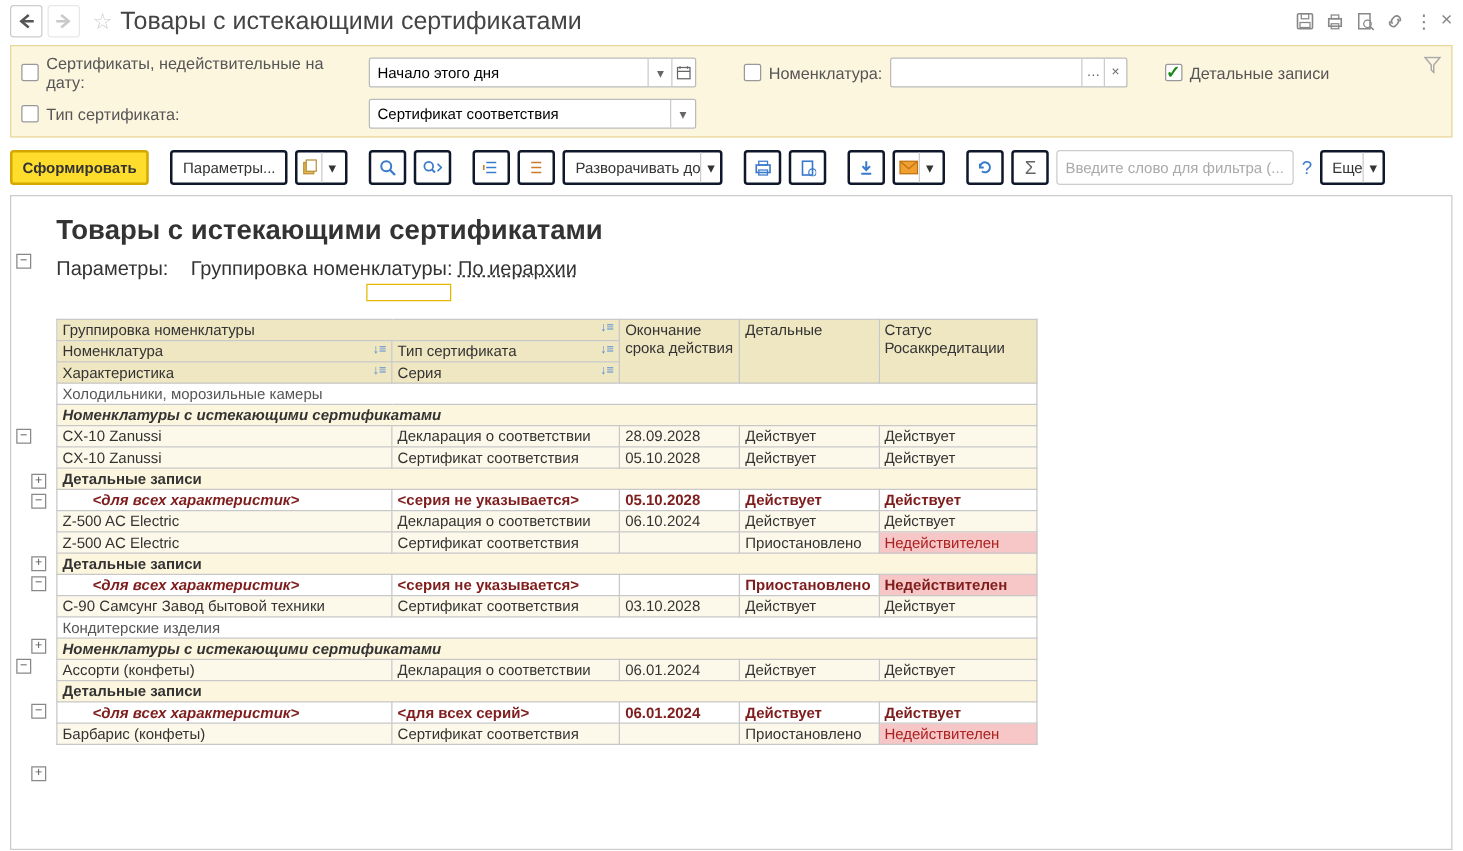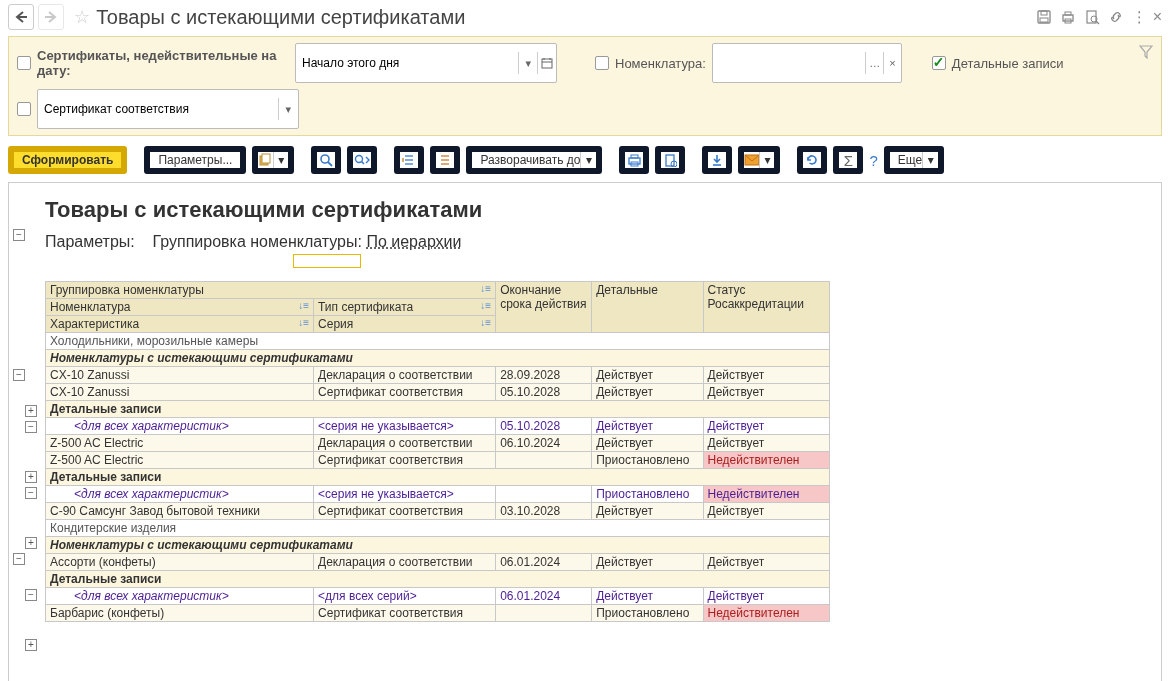--- a/index.html
+++ b/index.html
@@ -12,27 +12,27 @@
   .title-text { font-size:20px; color:#444; flex:1; }
   .title-actions { display:flex; gap:8px; align-items:center; color:#888; }
   .title-actions span { cursor:pointer; font-size:15px; }
   .vdots { letter-spacing:-2px; }
   
   .filter-panel { background:#fdf6df; border:1px solid #e6d79a; margin:2px 8px 6px; padding:6px 8px; position:relative; }
   .filter-row { display:flex; align-items:center; margin-bottom:6px; gap:6px; }
   .chk { width:14px; height:14px; border:1px solid #999; border-radius:2px; background:#fff; display:inline-block; flex-shrink:0; position:relative; }
   .chk.checked::after { content:"✓"; color:#1a8a1a; position:absolute; top:-3px; left:0; font-size:14px; font-weight:bold; }
   .flt-label { font-size:13px; color:#555; }
-  .flt-input { height:40px; border:1px solid #bbb; background:#fff; border-radius:2px; display:flex; align-items:center;justify-content:flex-end; }
+  .flt-input { height:24px; border:1px solid #bbb; background:#fff; border-radius:2px; display:flex; align-items:center;justify-content:flex-end; }
   .flt-input input { border:none; outline:none; padding:0 6px; font-size:12px; width:100%; background:transparent; }
   .flt-btn { width:22px; height:22px; border-left:1px solid #ccc; display:flex; align-items:center; justify-content:center; color:#666; cursor:pointer; font-size:11px; }
   .funnel { position:absolute; right:8px; top:8px; color:#999; font-size:14px; }
   
   .toolbar { display:flex; align-items:center; padding:4px 8px 8px; gap:6px; flex-wrap:nowrap; }
-  .btn { height:28px; border:6px solid #0f172a; border-radius:3px; background:#fff; display:flex; align-items:center; padding:0 8px; cursor:pointer; font-size:12px; color:#333; white-space:nowrap; }
+  .btn { height:28px; border:2px solid #0f172a; border-radius:3px; background:#fff; display:flex; align-items:center; padding:0 8px; cursor:pointer; font-size:12px; color:#333; white-space:nowrap; }
   .btn.yellow { background:#ffdd2d; border-color:#d4a800; font-weight:bold; }
   .btn.icon-only { padding:0; width:30px; justify-content:center; }
   .btn.split { padding-right:0; }
   .btn.split .caret { border-left:1px solid #ccc; width:16px; height:100%; display:flex; align-items:center; justify-content:center; }
   .sep { width:1px; height:24px; background:transparent; margin:0 2px; }
   .filter-input { flex:0 0 190px; height:28px; border:1px solid #ccc; border-radius:3px; padding:0 6px; display:flex; align-items:center; color:#aaa; }
   
   .report-wrap { margin:0 8px 8px; border:1px solid #ccc; height:524px; overflow:auto; position:relative; }
   .report { padding:10px 28px 10px 36px; }
   .rep-title { font-size:22px; font-weight:bold; color:#333; margin:4px 0 10px; }
@@ -41,21 +41,21 @@
   .rep-subtitle { font-size:18px; font-weight:bold; margin:10px 0 8px; }
   
   table.rep { border-collapse:collapse; width:785px; }
   table.rep td, table.rep th { border:1px solid #c8c8c8; padding:1px 4px; font-size:12px; text-align:left; vertical-align:top; }
   .hdr td { background:#efe6c2; }
   .hdr2 td { background:#efe6c2; }
   .group-row td { background:#fff; font-size:12px; color:#555;margin-left:33px; }
   .section-row td { background:#fdf6df; font-weight:bold; font-style:italic; font-size:14px; }
   .data-row td { background:#fdf9ea; }
   .detail-hdr td { background:#fdf6df; font-weight:bold; font-size:13px; }
-  .detail-row td { background:#fff; color:#4c1d95; }
+  .detail-row td { background:#fff; color:#7f1d1d;font-weight:bold; }
   .detail-row td.pad { padding-left:28px; font-style:italic; }
   .bad { background:#f7c6c6 !important; color:#aa2020; }
   .sort-icon { float:right; color:#5a8fd6; font-size:10px; }
   
   .outline { position:absolute; left:0; top:0; width:34px; pointer-events:none;}
   .col-mark { position:absolute; width:12px; height:12px; border:1px solid #888; font-size:10px; line-height:10px; text-align:center; background:#fff; color:#555; pointer-events:auto; cursor:pointer;}
   svg { display:block; }
 </style>
 </head>
 <body>
@@ -108,21 +108,21 @@
 </div>
 
 <div class="filter-panel">
   <span class="funnel">
     <svg width="14" height="14">
         <path d="M1 1 L13 1 L8 7 L8 13 L6 11 L6 7 Z" fill="none" stroke="#aaa" stroke-width="1.2"></path>
       </svg>
   </span>
   <div class="filter-row">
     <span class="chk"></span>
-    <span class="flt-label" style="width:252px;font-weight:bold;">Сертификаты, недействительные на дату:</span>
+    <span class="flt-label" style="width:252px;">Сертификаты, недействительные на дату:</span>
     <div class="flt-input" style="width:262px;">
       <input value="Начало этого дня" style="">
       <span class="flt-btn">▾</span>
       <span class="flt-btn">
         <svg width="12" height="12">
             <rect x="1" y="2" width="10" height="9" fill="none" stroke="#666"></rect>
             <line x1="1" y1="5" x2="11" y2="5" stroke="#666"></line>
             <line x1="3" y1="1" x2="3" y2="3" stroke="#666"></line>
             <line x1="9" y1="1" x2="9" y2="3" stroke="#666"></line>
           </svg>
@@ -135,20 +135,21 @@
       <input value="" style="">
       <span class="flt-btn">…</span>
       <span class="flt-btn">×</span>
     </div>
     <span style="width:18px;"></span>
     <span class="chk checked"></span>
     <span class="flt-label">Детальные записи</span>
   </div>
   <div class="filter-row" style="margin-bottom:0;">
     <span class="chk"></span>
+    <span class="flt-label" style="width:252px;">Тип сертификата:</span>
     <div class="flt-input" style="width:262px;">
       <input value="Сертификат соответствия" style="">
       <span class="flt-btn">▾</span>
     </div>
   </div>
 </div>
 
 <div class="toolbar">
   <div class="btn yellow">Сформировать</div>
   <div class="sep"></div>
@@ -223,20 +224,23 @@
     <span class="caret">▾</span>
   </div>
   <div class="sep"></div>
   <div class="btn icon-only">
     <svg width="14" height="14">
         <path d="M3 7 a4 4 0 1 1 1.5 3" fill="none" stroke="#3a7acc" stroke-width="1.6"></path>
         <path d="M3 4 L3 7 L6 7" fill="none" stroke="#3a7acc" stroke-width="1.6"></path>
       </svg>
   </div>
   <div class="btn icon-only" style="font-size:15px;color:#666;">Σ</div>
+  <div class="filter-input">
+    <span>Введите слово для фильтра (...</span>
+  </div>
   <span style="color:#3a7acc;font-size:15px;cursor:pointer;">?</span>
   <div class="btn split">
     <span>Еще</span>
     <span class="caret">▾</span>
   </div>
 </div>
 
 <div class="report-wrap">
   <div class="outline">
     <div class="col-mark" style="left:4px; top:46px;">−</div>

